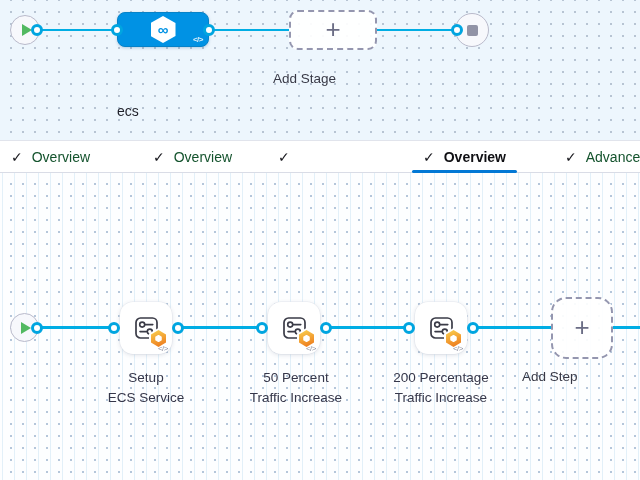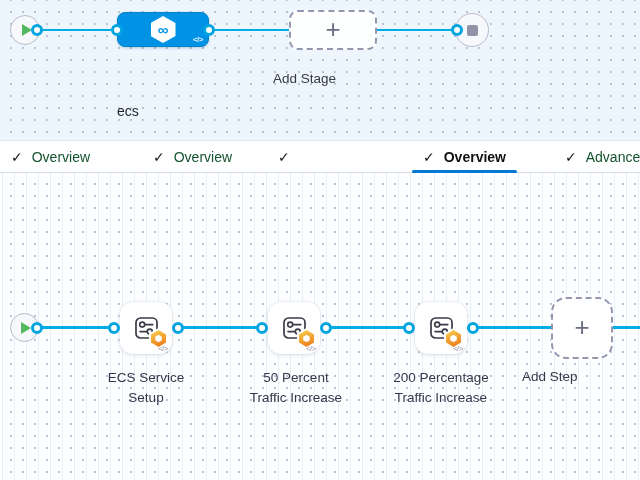--- a/index.html
+++ b/index.html
@@ -212,22 +212,22 @@
       </svg>
       <div class="badge">
         <div class="badge-in">
             <div class="badge-hole"></div>
           </div>
       </div>
       <span class="code-icon">&lt;/&gt;</span>
     </div>
     <div class="port" style="left:172px; top:148.5px;"></div>
     <div class="step-label" style="left:66px;">
+      <div>Setup</div>
       <div>ECS Service</div>
-      <div>Setup</div>
     </div>
 
     <div class="port" style="left:256px; top:148.5px;"></div>
     <div class="step-node" style="left:268px;">
       <svg width="30" height="30" viewBox="0 0 30 30">
         <rect x="5" y="5" width="21" height="20" rx="4.5" fill="none" stroke="#3a3b47" stroke-width="1.7"></rect>
         <circle cx="11.2" cy="11.6" r="2.5" fill="none" stroke="#3a3b47" stroke-width="1.6"></circle>
         <line x1="14.2" y1="11.6" x2="21.8" y2="11.6" stroke="#3a3b47" stroke-width="1.6" stroke-linecap="round"></line>
         <line x1="9" y1="18.6" x2="15.6" y2="18.6" stroke="#3a3b47" stroke-width="1.6" stroke-linecap="round"></line>
         <circle cx="18.8" cy="18.6" r="2.5" fill="none" stroke="#3a3b47" stroke-width="1.6"></circle>

